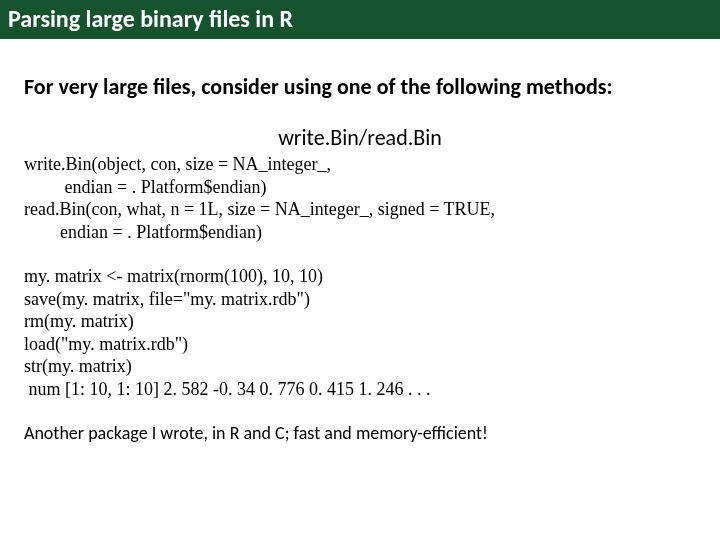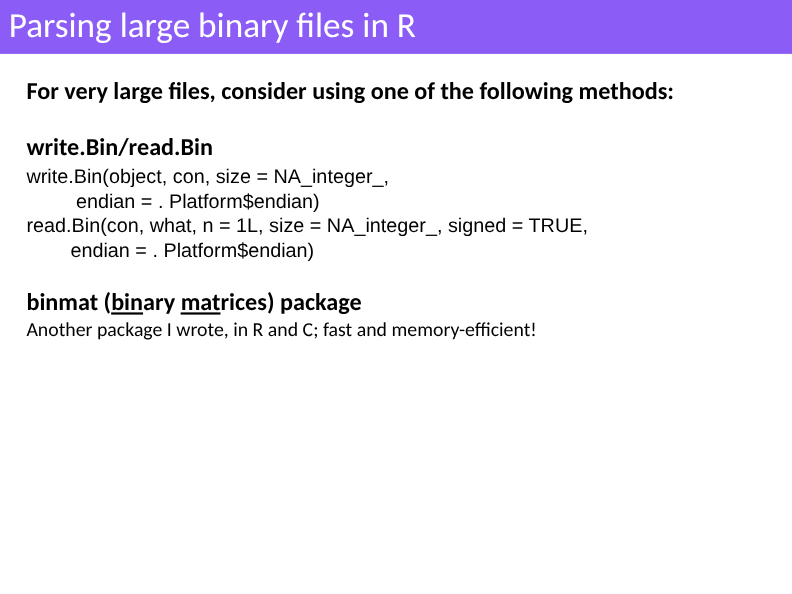--- a/index.html
+++ b/index.html
@@ -12,44 +12,45 @@
     color: #000;
     overflow: hidden;
   }
   .slide {
     width: 720px;
     height: 540px;
     position: relative;
     box-sizing: border-box;
   }
   .title-bar {
-    background: #8b5cf6;
+    background: #14532d;
     color: #fff;
-    font-size: 32px;
+    font-size: 24px;
     padding: 4px 10px 6px 8px;
-    font-weight: 400;
+    font-weight: 700;
     margin: 0 0 0 0;
     width: 100%;
     box-sizing: border-box;
   }
   .content {
     padding: 14px 24px 0 24px;
   }
   .lead {
     font-size: 22px;
     font-weight: 700;
-    margin: 6px 0 24px 0;
+    margin: 20px 0 24px 0;
   }
   .sect {
     font-size: 22px;
-    font-weight: 700;
+    font-weight: 400;
     margin: 6px 0 2px 0;
+    text-align: center;
   }
   .code {
-    font-family: Liberation Sans, sans-serif;
+    font-family: Liberation Serif, serif;
     font-size: 18px;
     line-height: 1.25;
     white-space: pre;
     margin: 0 18px 22px 0;
   }
   .foot1 {
     font-size: 22px;
     font-weight: 700;
     margin: 2px 0 0 0;
   }
@@ -69,20 +70,23 @@
   <div class="content">
 
     <p class="lead">For very large files, consider using one of the following methods:</p>
 
     <p class="sect">write.Bin/read.Bin</p>
     <div class="code">write.Bin(object, con, size = NA_integer_,
          endian = . Platform$endian)
 read.Bin(con, what, n = 1L, size = NA_integer_, signed = TRUE,
         endian = . Platform$endian)</div>
 
+    <div class="code">my. matrix &lt;- matrix(rnorm(100), 10, 10)
+save(my. matrix, file="my. matrix.rdb")
+rm(my. matrix)
+load("my. matrix.rdb")
+str(my. matrix)
+ num [1: 10, 1: 10] 2. 582 -0. 34 0. 776 0. 415 1. 246 . . .</div>
 
-    <p class="foot1">
-      <span>binmat (</span><span class="u">bin</span><span>ary </span><span class="u">mat</span><span>rices) package</span>
-    </p>
     <p class="foot2">Another package I wrote, in R and C; fast and memory-efficient!</p>
 
   </div>
 </div>
 
 </body></html>

